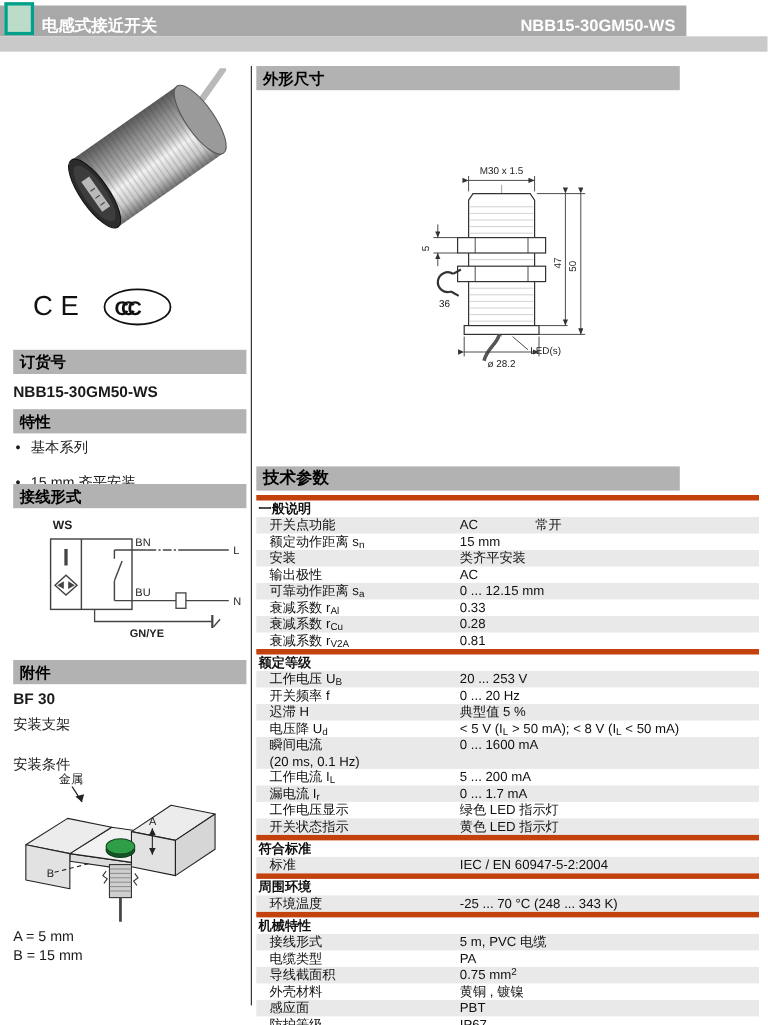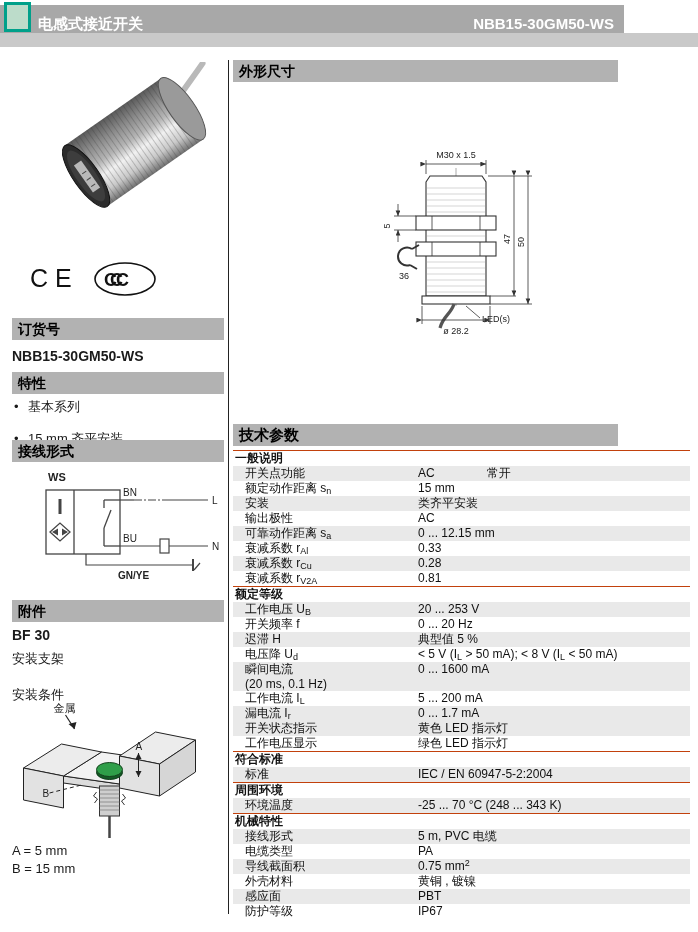--- a/index.html
+++ b/index.html
@@ -22,21 +22,21 @@
   .left-bar { left:12px; width:212px; }
   .right-bar { left:233px; width:385px; }
 
   .ltext { position:absolute; left:12px; font-size:13px; color:#1a1a1a; }
   .bold { font-weight:bold; }
   .bullet-row { position:absolute; left:14px; font-size:13px; color:#1a1a1a; }
   .bullet-row .dot { display:inline-block; width:14px; }
 
   
   #tech-table { position:absolute; left:233px; top:450px; width:457px; font-size:12px; }
-  .tgroup { font-weight:bold; border-top:1px solid #c2410c; line-height:15px; min-height:15px; padding-left:2px; font-size:12px; }
+  .tgroup { font-weight:bold; border-top:5px solid #c2410c; line-height:15px; min-height:15px; padding-left:2px; font-size:12px; }
   .trow { display:flex; min-height:15px; line-height:15px; }
   .trow.shade { background:var(--row-gray,#e9e9e9); }
   .tlabel { width:185px; padding-left:12px; flex:none; }
   .tlabel2 { line-height:14px; }
   .tvalue { flex:1; }
   .tvalue2 { margin-left:52px; }
   sub { font-size:9px; vertical-align:-2px; line-height:0; }
   sup { font-size:9px; vertical-align:4px; line-height:0; }
 
   
@@ -296,28 +296,28 @@
         <div class="tvalue">0 ... 1600 mA</div>
       </div>
       <div class="trow">
         <div class="tlabel">工作电流 I<sub>L</sub></div>
         <div class="tvalue">5 ... 200 mA</div>
       </div>
       <div class="trow shade">
         <div class="tlabel">漏电流 I<sub>r</sub></div>
         <div class="tvalue">0 ... 1.7 mA</div>
       </div>
+      <div class="trow">
+        <div class="tlabel">工作电压显示</div>
+        <div class="tvalue">绿色 LED 指示灯</div>
+      </div>
       <div class="trow shade">
         <div class="tlabel">开关状态指示</div>
         <div class="tvalue">黄色 LED 指示灯</div>
       </div>
-      <div class="trow">
-        <div class="tlabel">工作电压显示</div>
-        <div class="tvalue">绿色 LED 指示灯</div>
-      </div>
       <div class="tgroup">符合标准</div>
       <div class="trow shade">
         <div class="tlabel">标准</div>
         <div class="tvalue">IEC / EN 60947-5-2:2004</div>
       </div>
       <div class="tgroup">周围环境</div>
       <div class="trow shade">
         <div class="tlabel">环境温度</div>
         <div class="tvalue">-25 ... 70 °C (248 ... 343 K)</div>
       </div>

